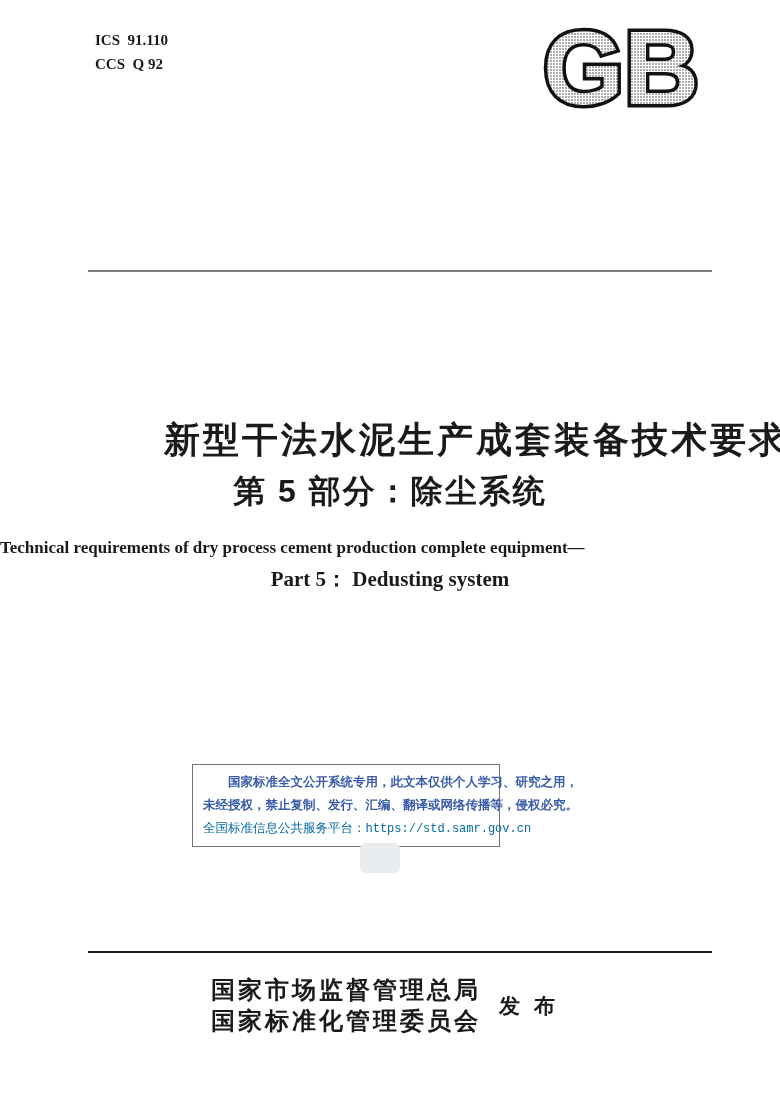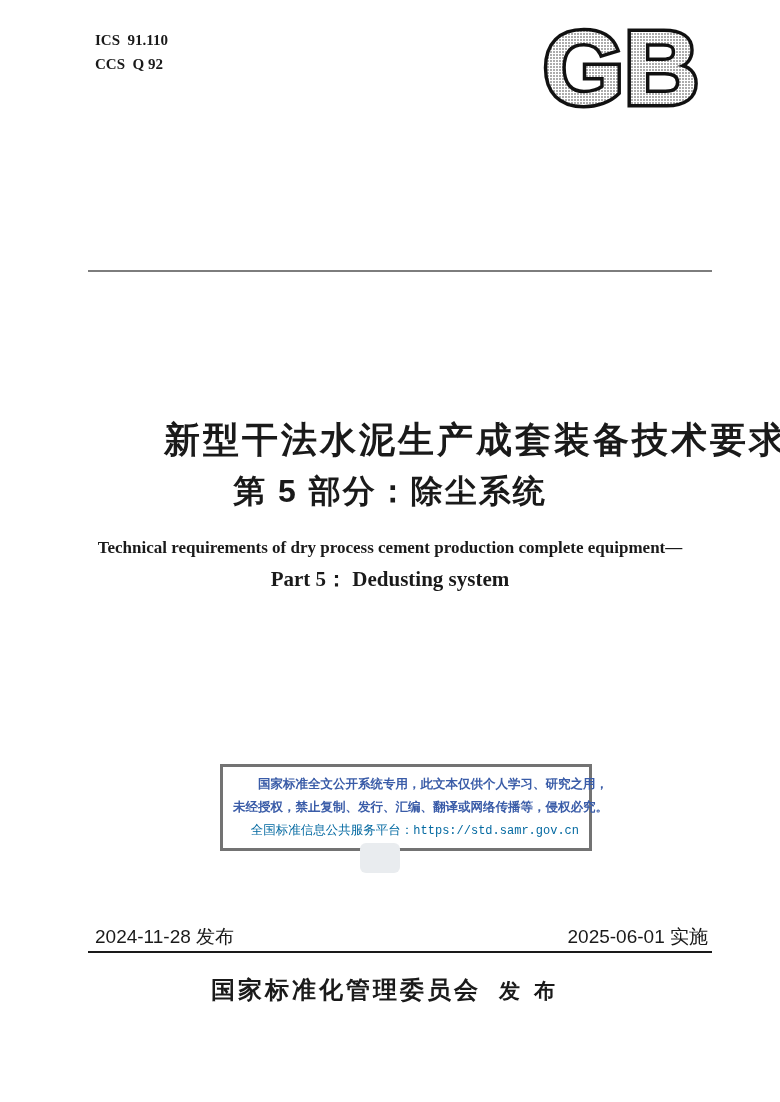--- a/index.html
+++ b/index.html
@@ -65,40 +65,40 @@
     text-align: center;
     font-size: 32px;
     font-weight: bold;
     letter-spacing: 2px;
     font-family: "Liberation Sans", "DejaVu Sans", sans-serif;
   }
   .en-title-1 {
     position: absolute;
     left: 0; top: 538px;
     width: 100%;
-    text-align: center;
+    text-align: left;
     font-size: 17px;
     font-weight: bold;
     font-family: "Liberation Serif", "DejaVu Serif", serif;
   }
   .en-title-2 {
     position: absolute;
     left: 0; top: 565px;
     width: 100%;
     text-align: center;
     font-size: 21px;
     font-weight: bold;
     font-family: "Liberation Serif", "DejaVu Serif", serif;
   }
   .notice-box {
     position: absolute;
-    left: 220px; top: 764px;
-    width: 372px;
+    left: 192px; top: 764px;
+    width: 308px;
     box-sizing: border-box;
-    border: 3px solid #737373;
+    border: 1px solid #737373;
     padding: 6px 10px 5px 10px;
     font-size: 12.5px;
     line-height: 23px;
     color: #3a5ca8;
     font-weight: bold;
     font-family: "Liberation Serif", "DejaVu Serif", serif;
   }
   .notice-line1 { text-indent: 2em; white-space: nowrap; }
   .notice-line2 { white-space: nowrap; }
   .notice-line3 {
@@ -184,27 +184,24 @@
   <div class="en-title-2">Part 5： Dedusting system</div>
 
   <div class="notice-box">
     <div class="notice-line1">国家标准全文公开系统专用，此文本仅供个人学习、研究之用，</div>
     <div class="notice-line2">未经授权，禁止复制、发行、汇编、翻译或网络传播等，侵权必究。</div>
     <div class="notice-line3"><span>全国标准信息公共服务平台：</span><span class="notice-url">https://std.samr.gov.cn</span></div>
   </div>
 
   <div class="watermark"></div>
 
-  <div class="date-row">
-    <span class="date-issue"><span>2024-11-28</span> <span>发布</span></span>
-    <span class="date-impl"><span>2025-06-01</span> <span>实施</span></span>
-  </div>
 
   <div class="rule-bottom"></div>
 
   <div class="publisher">
     <div class="publisher-lines">
+      <div>国家市场监督管理总局</div>
       <div>国家标准化管理委员会</div>
     </div>
     <div class="publish-label">发布</div>
   </div>
 
 </div>
 
 </body></html>

